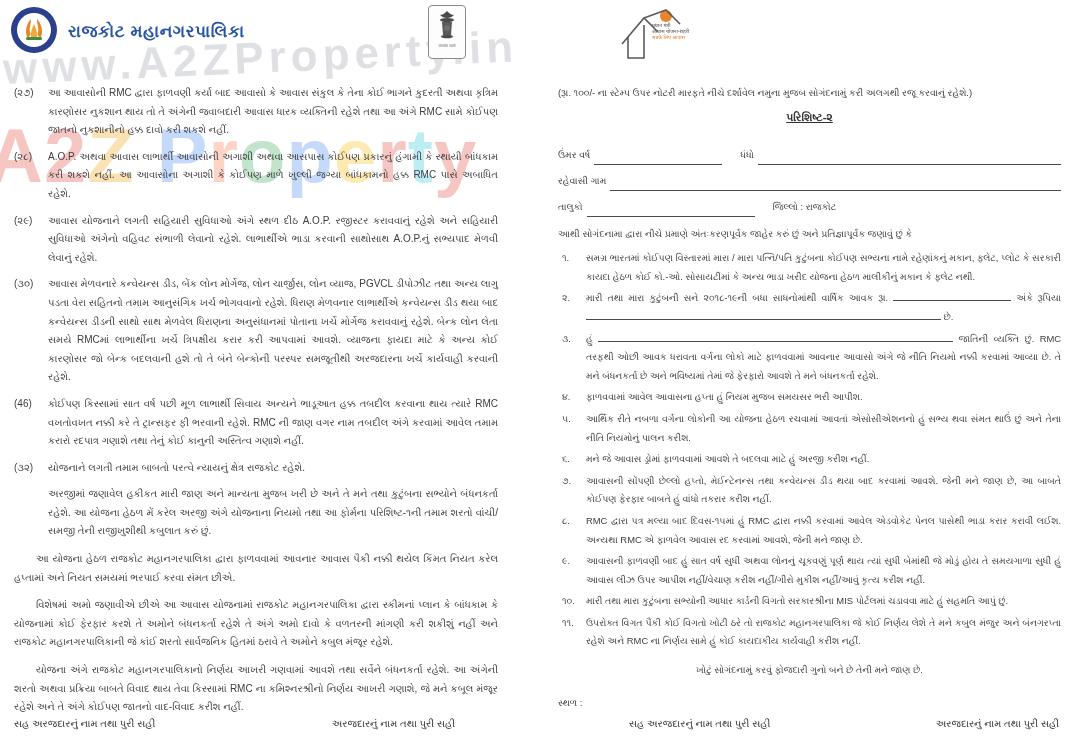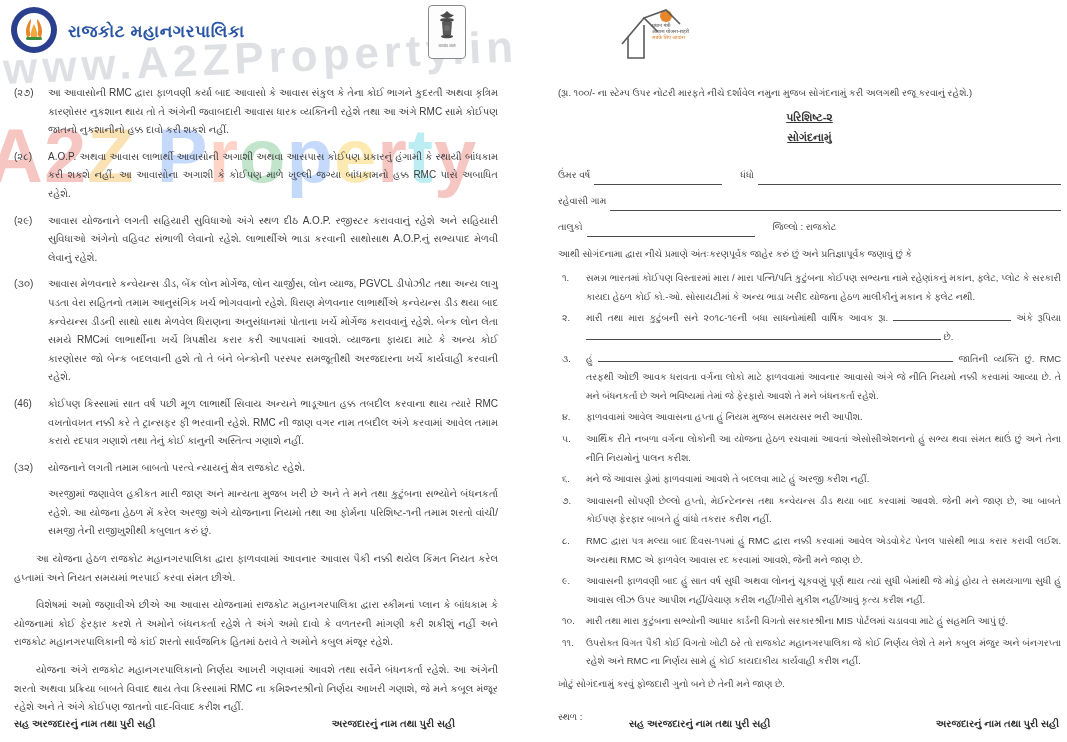--- a/index.html
+++ b/index.html
@@ -54,21 +54,21 @@
   }
   .clause { display:flex; margin-bottom:8px; }
   .cnum { flex:0 0 34px; }
   .ctext { flex:1; }
   .lpara { margin-bottom:9px; text-indent:22px; }
   .lpara.first { margin-left:34px; text-indent:0; }
 
   
   .footer-row {
     position:absolute; bottom:12px; left:0; right:0; z-index:2;
-    display:flex; font-size:10px; font-weight:bold; color:#2e2e30;
+    display:flex; font-size:10px; font-weight:normal; color:#2e2e30;
   }
   .page-left  .footer-row { padding-left:14px; padding-right:78px; justify-content:space-between; }
   .page-right .footer-row { padding-left:95px; padding-right:8px; justify-content:space-between; }
 
   
   .pmay-logo { position:absolute; left:80px; top:6px; width:120px; height:56px; z-index:2; }
   .pmay-text { position:absolute; left:118px; top:22px; font-size:5px; line-height:6px; color:#4a4a4a; white-space:nowrap; }
   .pmay-text .tagline { color:#e07b28; }
 
   
@@ -87,21 +87,21 @@
   .b-taluka { width:168px; margin-left:4px; }
   .b-long { width:355px; }
   .b-med  { width:118px; }
   .lbl-after { margin-left:18px; white-space:nowrap; }
 
   .decl-intro { margin-top:8px; margin-bottom:6px; }
   .items { }
   .item { display:flex; margin-bottom:3px; text-align:justify; }
   .inum { flex:0 0 28px; padding-left:4px; }
   .itext { flex:1; }
-  .false-oath { margin-top:4px; }
+  .false-oath { margin-top:10px;text-align:center; }
   .place-line { margin-top:14px; }
 </style>
 </head>
 <body>
 
 <div class="page page-left">
 
   <div class="wm-url" style="color: rgb(183, 188, 195);">www.A2ZProperty.in</div>
   <div class="wm-brand"><span class="wm-letter" style="color: rgb(226, 69, 60);">A</span><span class="wm-letter" style="color: rgb(226, 69, 60);">2</span><span class="wm-letter" style="color: rgb(240, 163, 10);">Z</span><span class="wm-letter" style="color: rgb(255, 255, 255);"> </span><span class="wm-letter" style="color: rgb(66, 133, 244);">P</span><span class="wm-letter" style="color: rgb(255, 112, 67);">r</span><span class="wm-letter" style="color: rgb(52, 168, 83);">o</span><span class="wm-letter" style="color: rgb(66, 133, 244);">p</span><span class="wm-letter" style="color: rgb(251, 188, 5);">e</span><span class="wm-letter" style="color: rgb(226, 69, 60);">r</span><span class="wm-letter" style="color: rgb(38, 198, 218);">t</span><span class="wm-letter" style="color: rgb(226, 69, 60);">y</span></div>
 
@@ -178,21 +178,20 @@
   </svg>
   <div class="pmay-text">
     <div>प्रधान मंत्री</div>
     <div>आवास योजना-शहरी</div>
     <div class="tagline">सबके लिए आवास</div>
   </div>
 
   <div class="rp-content">
     <div class="stamp-note">(રૂા. ૧૦૦/- ના સ્ટેમ્પ ઉપર નોટરી મારફતે નીચે દર્શાવેલ નમુના મુજબ સોગંદનામું કરી અલગથી રજૂ કરવાનું રહેશે.)</div>
     <div class="rp-title">પરિશિષ્ટ-૨</div>
-    <div class="rp-title">સોગંદનામું</div>
 
     <div class="form-area">
       <div class="form-line">
         <span class="lbl">ઉંમર વર્ષ</span>
         <span class="blank b-age"></span>
         <span class="lbl lbl-after">ધંધો</span>
         <span class="blank b-fill"></span>
       </div>
       <div class="form-line">
         <span class="lbl">રહેવાસી ગામ</span>

